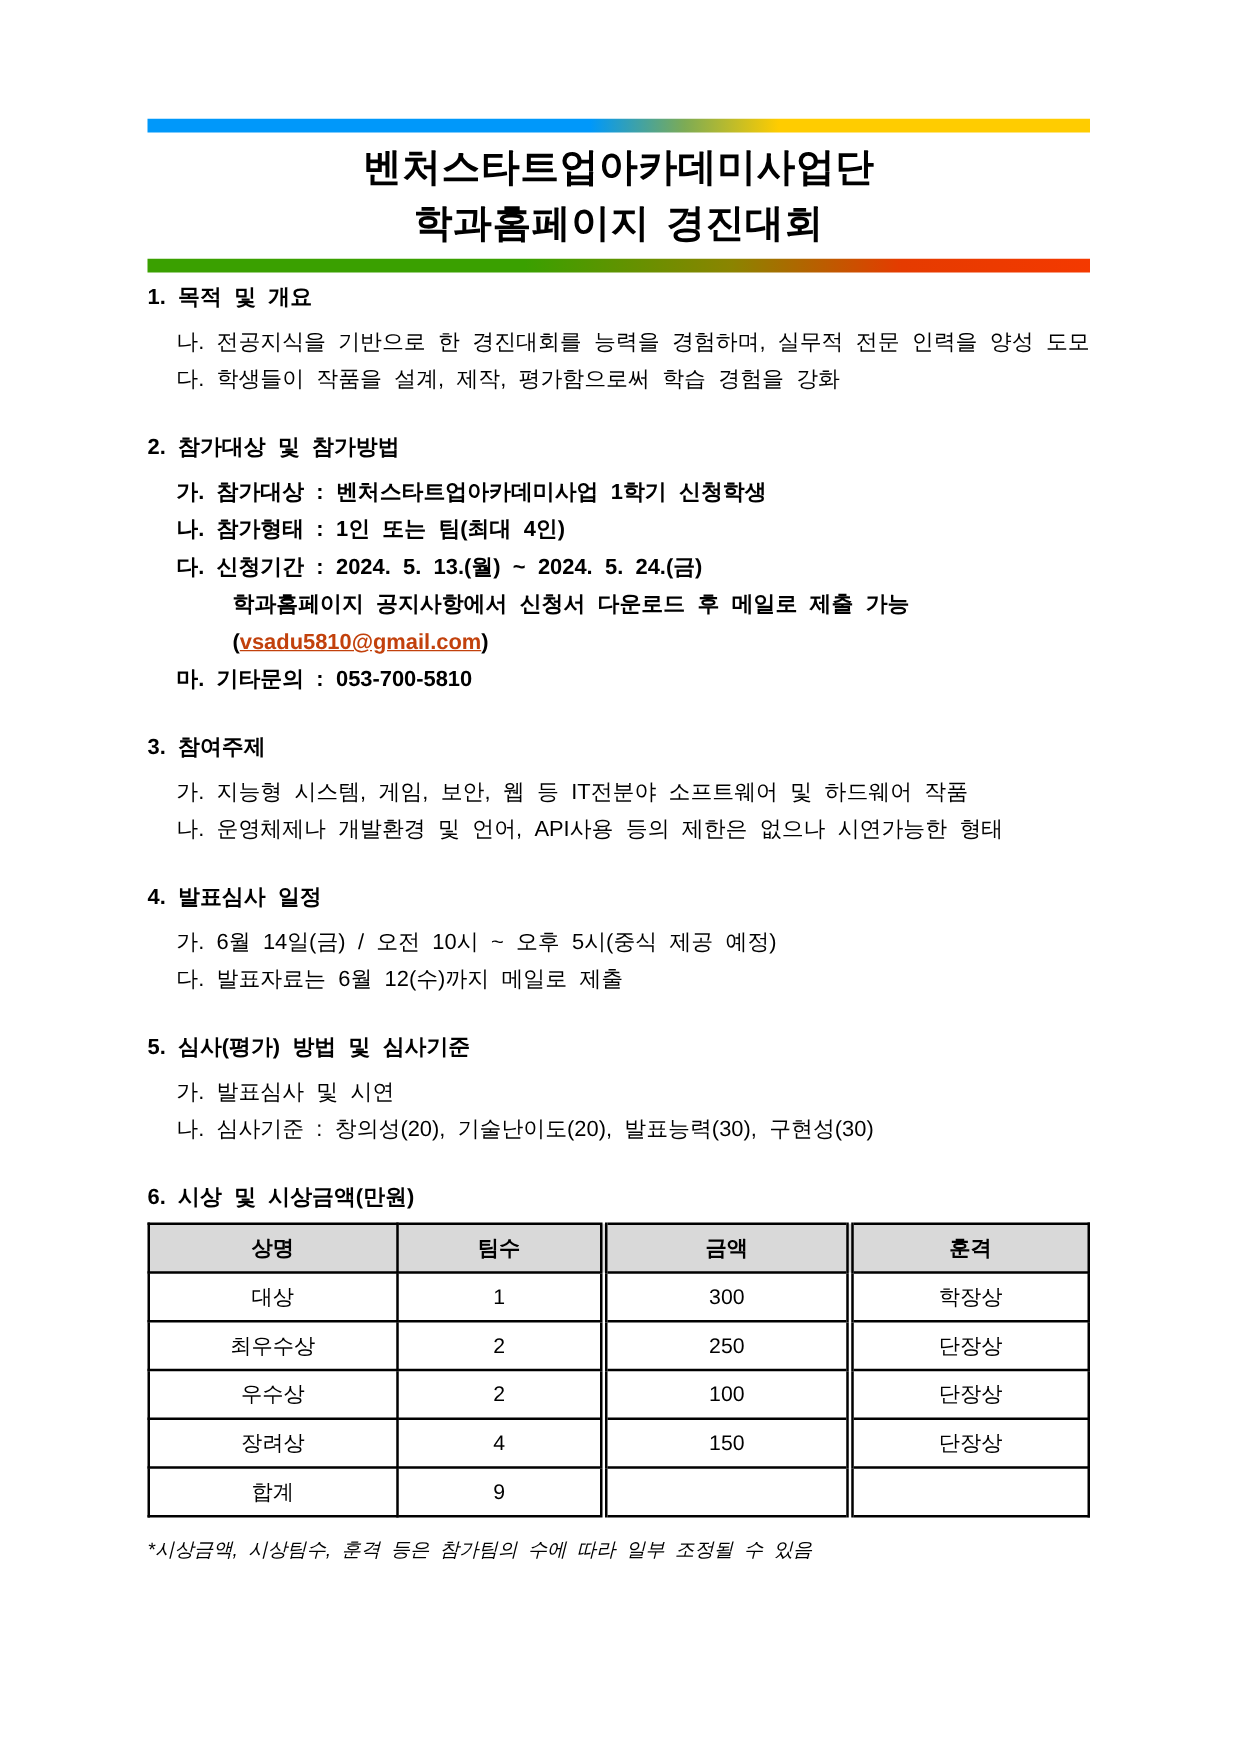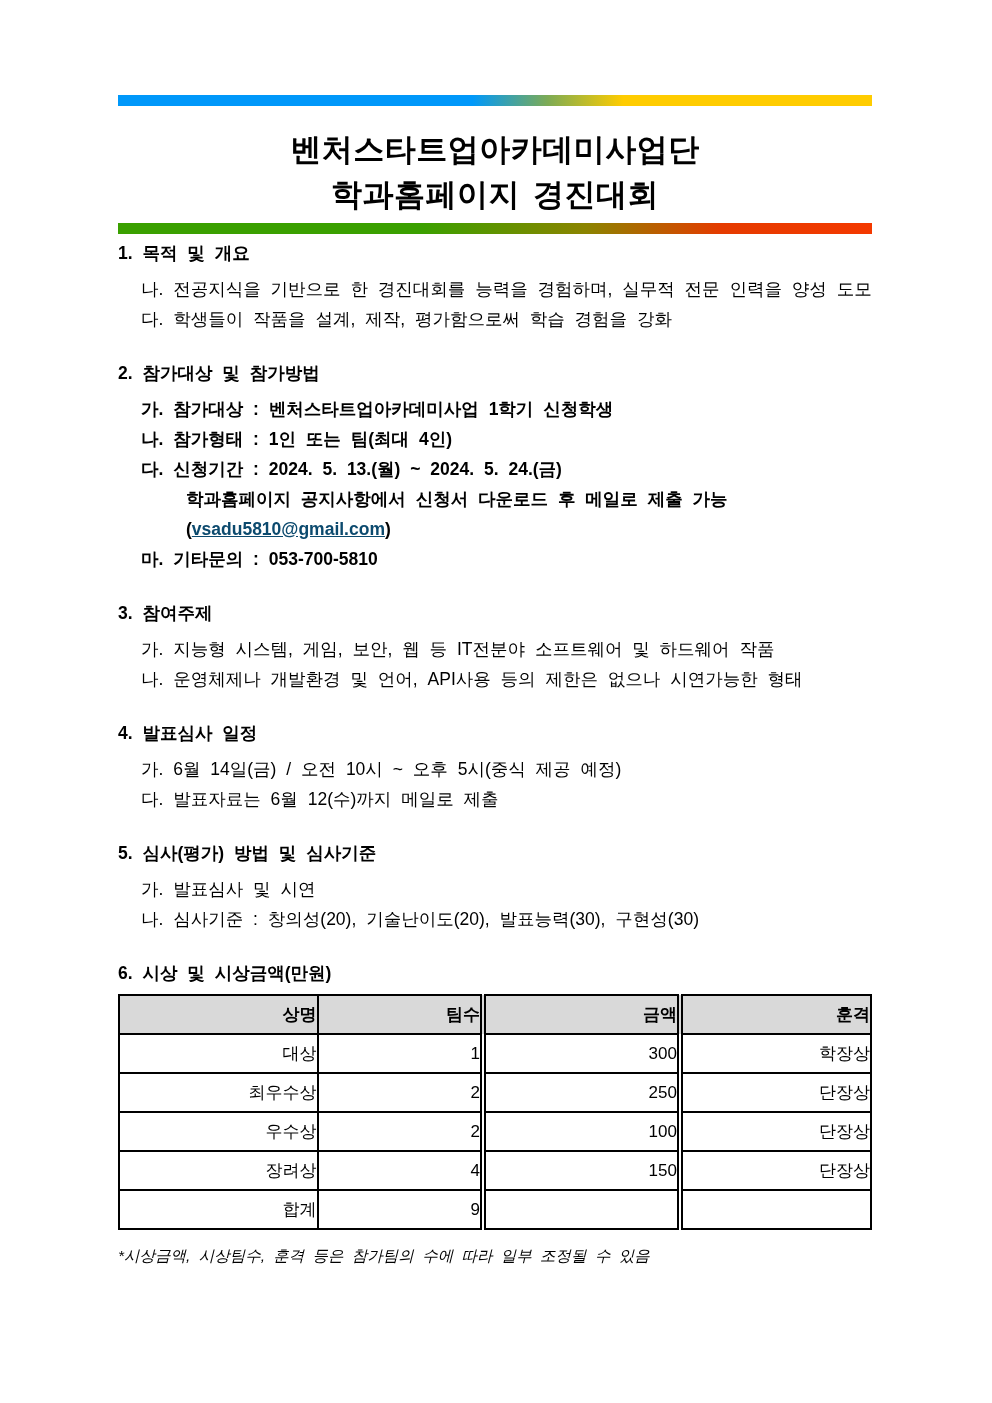--- a/index.html
+++ b/index.html
@@ -15,21 +15,21 @@
   }
   .bar-top {
     height: 11px;
     background: linear-gradient(90deg, #0098fa 0%, #0098fa 47%, #7dab55 57%, #ffcc00 67%, #ffcc00 100%);
   }
   .title {
     text-align: center;
     font-weight: 700;
     font-size: 31px;
     line-height: 45px;
-    padding: 21px 0 6px;
+    padding: 5px 0 6px;
     letter-spacing: 0.5px;
     word-spacing: 4px;
   }
   .bar-bottom {
     height: 11px;
     background: linear-gradient(90deg, #3aa000 0%, #3aa000 40%, #8b8400 62%, #e53b00 80%, #f43900 100%);
   }
   .sec { margin-top: 28px; }
   .sec.first { margin-top: 8px; }
   .sec .h {
@@ -42,33 +42,33 @@
   .item {
     font-size: 17.5px;
     line-height: 30px;
     margin-left: 23px;
     word-spacing: 5px;
   }
   .cont  { margin-left: 51px; }
   .cont2 { margin-left: 68px; }
   .bold-items .item { font-weight: 700; }
   .email {
-    color: #0c4a6e;
+    color: #c2410c;
     text-decoration: underline;
     cursor: pointer;
   }
   table.awards {
     border-collapse: collapse;
     width: 100%;
     margin-top: 10px;
     table-layout: fixed;
   }
   table.awards th, table.awards td {
     border: 2px solid #000;
-    text-align: right;
+    text-align: center;
     vertical-align: middle;
     font-size: 17px;
     height: 37px;
     padding: 0;
     font-weight: 400;
   }
   table.awards th {
     background: #d9d9d9;
     font-weight: 700;
   }

